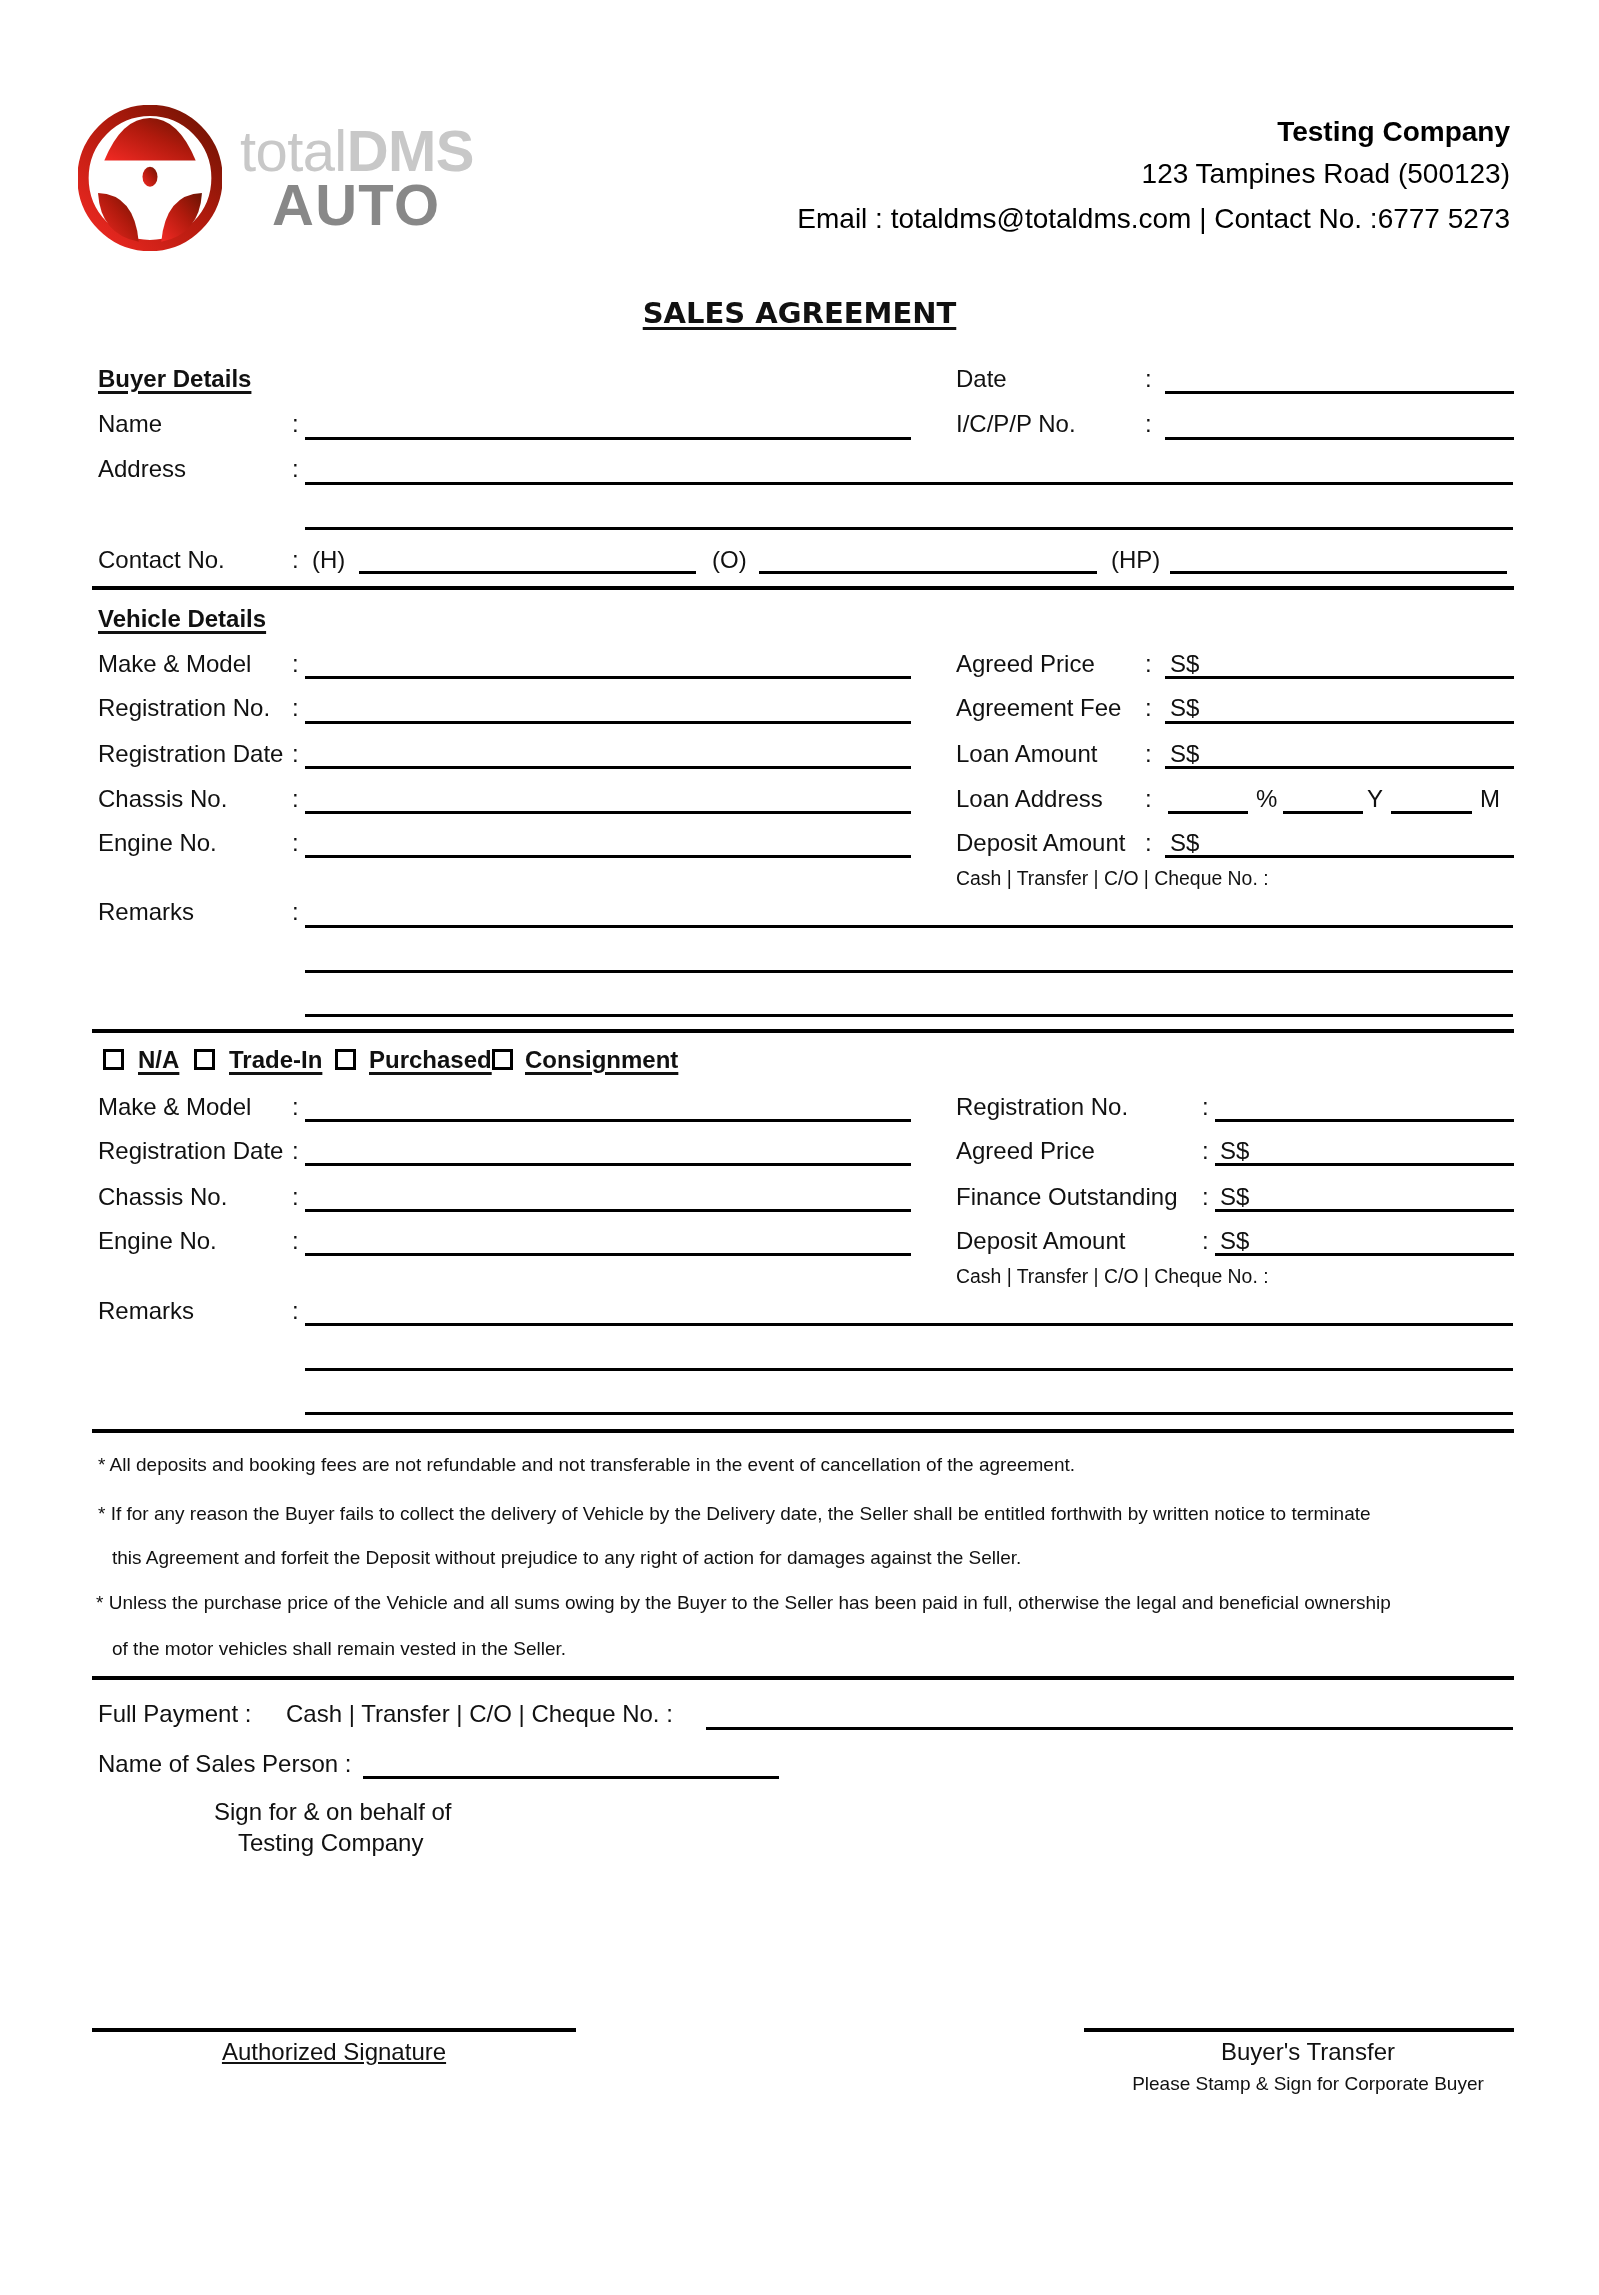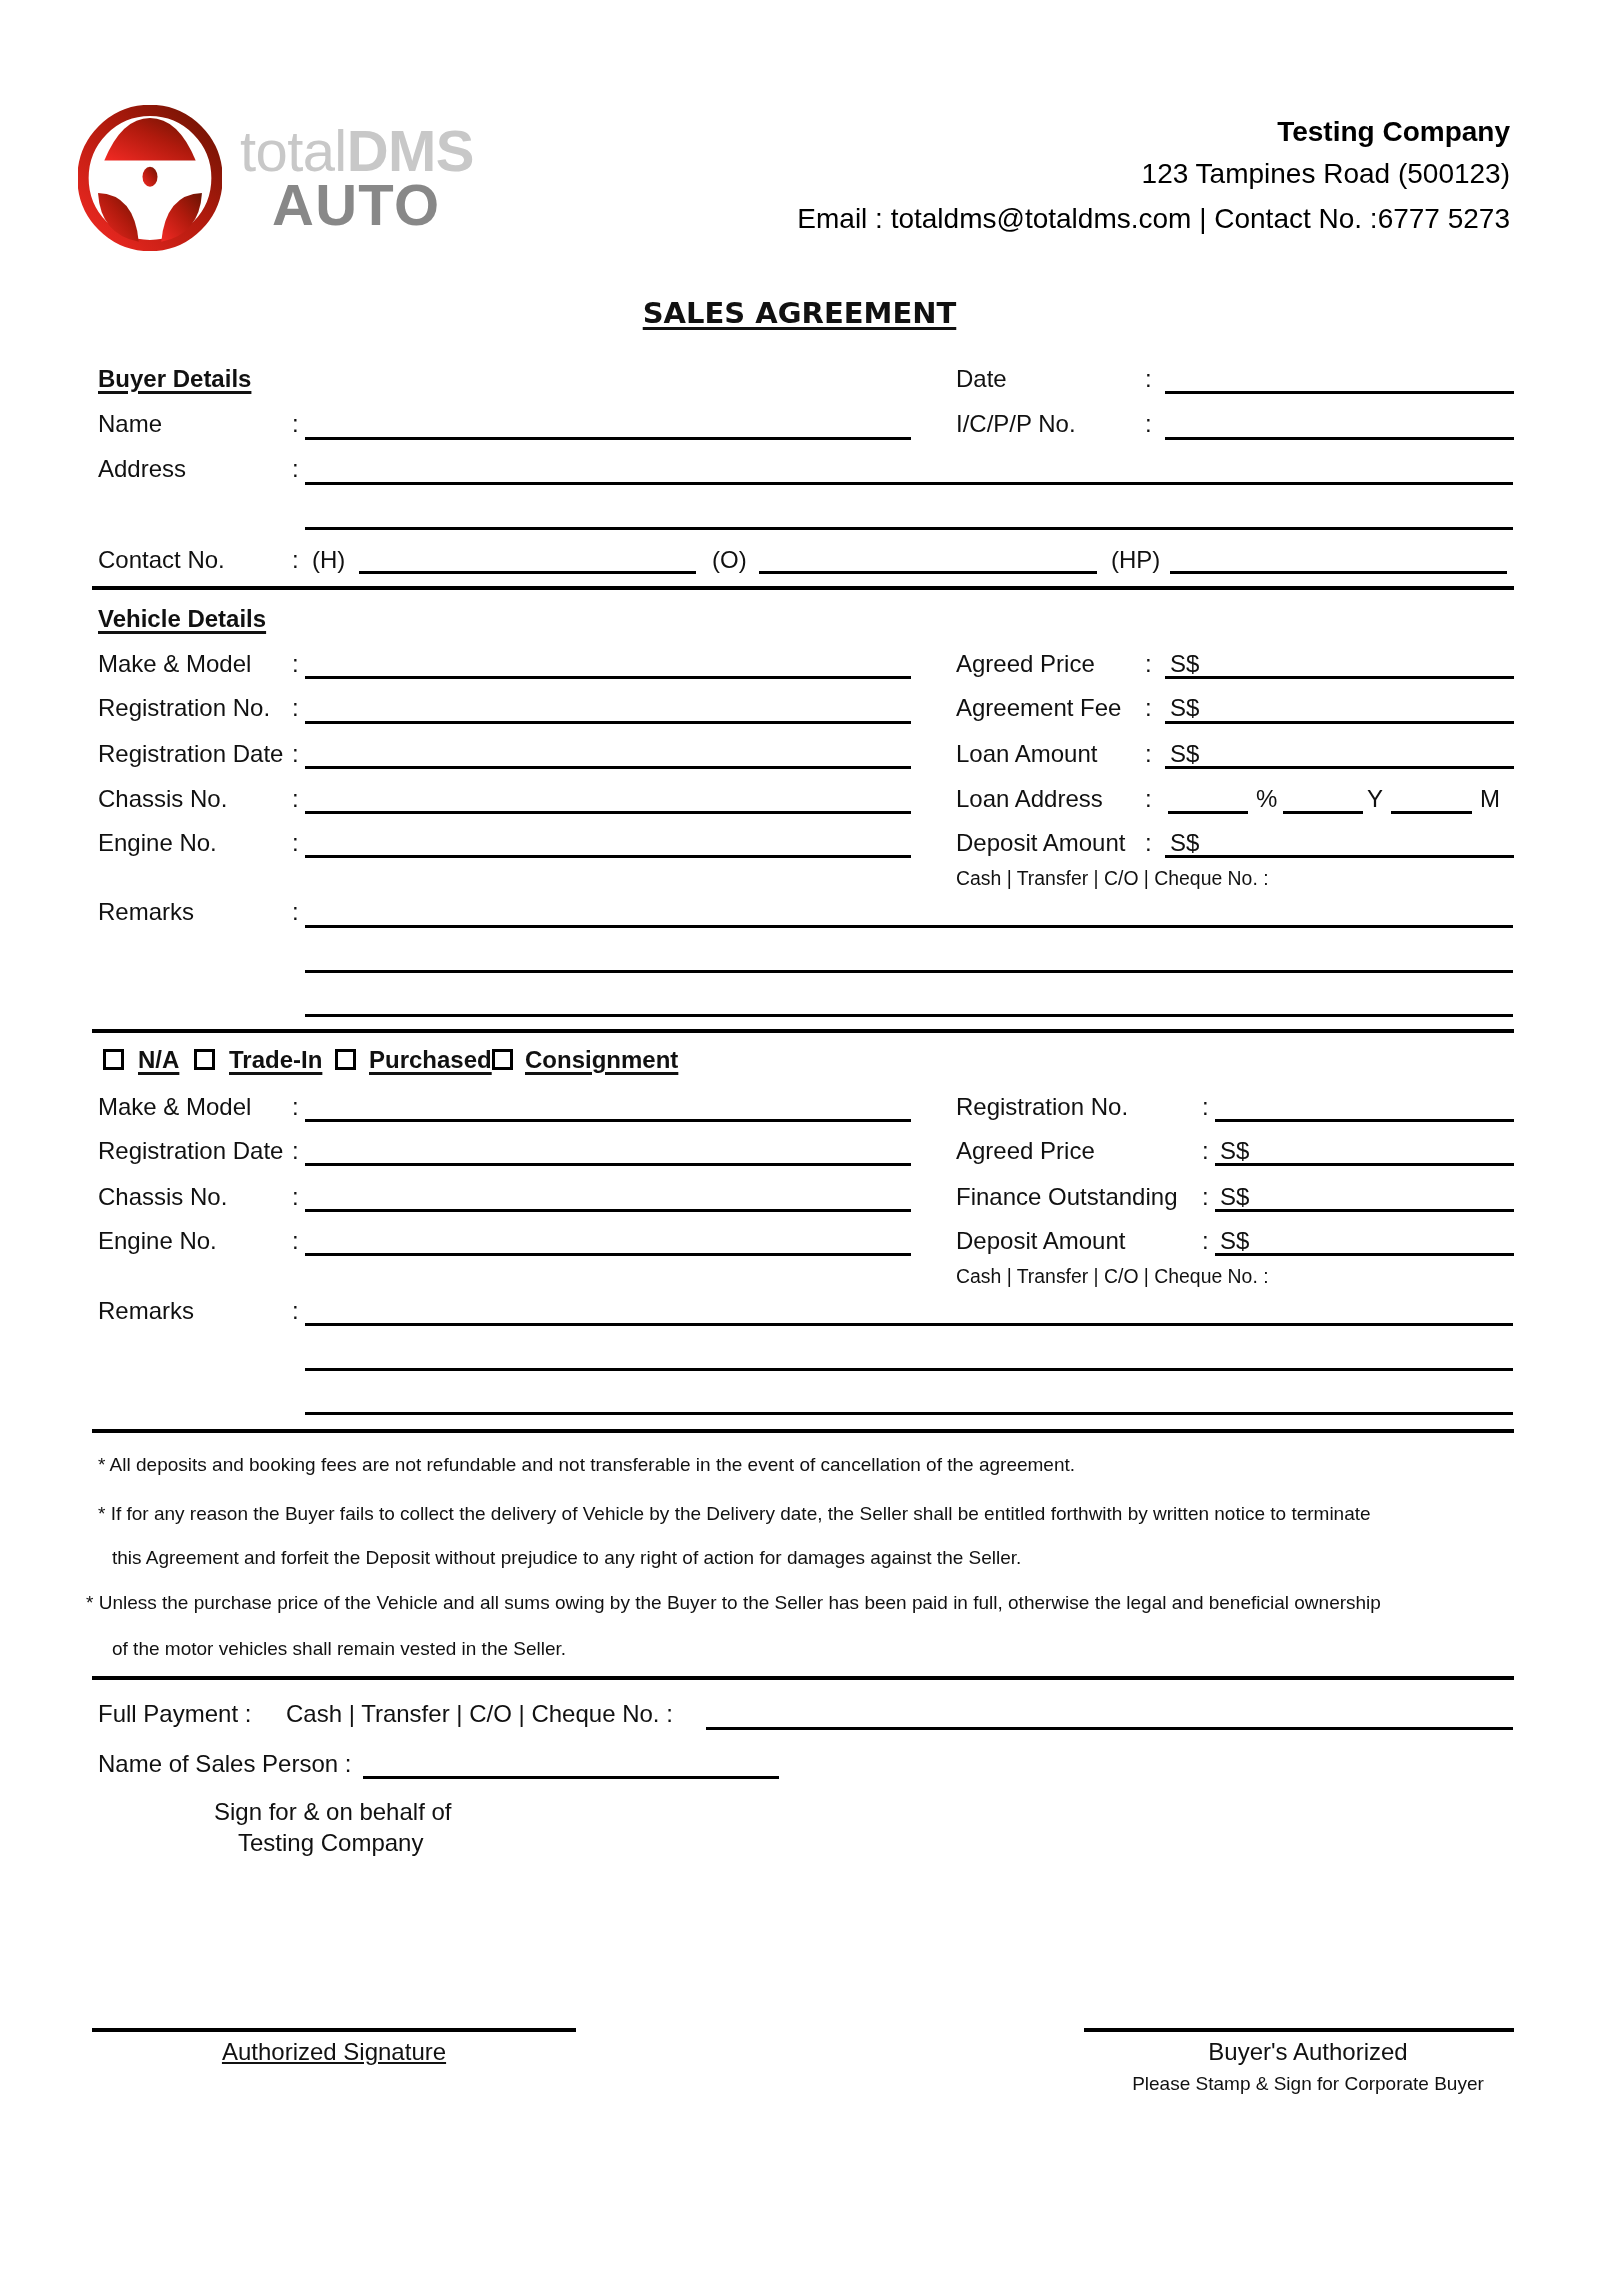--- a/index.html
+++ b/index.html
@@ -225,21 +225,21 @@
 <div class="line" style="left:305px;top:1368px;width:1208px;"></div>
 <input class="field" style="left: 305px; top: 1387px; width: 1207px;">
 <div class="line" style="left:305px;top:1412px;width:1208px;"></div>
 
 <div class="rule" style="top:1429px;"></div>
 
 <div>
   <div class="sm" style="left:98px;top:1454px;">* All deposits and booking fees are not refundable and not transferable in the event of cancellation of the agreement.</div>
   <div class="sm" style="left:98px;top:1503px;">* If for any reason the Buyer fails to collect the delivery of Vehicle by the Delivery date, the Seller shall be entitled forthwith by written notice to terminate</div>
   <div class="sm" style="left:112px;top:1547px;">this Agreement and forfeit the Deposit without prejudice to any right of action for damages against the Seller.</div>
-  <div class="sm" style="left:86px;top:1592px;">* Unless the purchase price of the Vehicle and all sums owing by the Buyer to the Seller has been paid in full, otherwise the legal and beneficial ownership</div>
+  <div class="sm" style="left:96px;top:1592px;">* Unless the purchase price of the Vehicle and all sums owing by the Buyer to the Seller has been paid in full, otherwise the legal and beneficial ownership</div>
   <div class="sm" style="left:112px;top:1638px;">of the motor vehicles shall remain vested in the Seller.</div>
 </div>
 
 <div class="rule" style="top:1676px;"></div>
 
 <div class="lbl" style="left:98px;top:1700px;">Full Payment :</div>
 <div class="lbl" style="left:286px;top:1700px;">Cash | Transfer | C/O | Cheque No. :</div>
 <input class="field" style="left: 706px; top: 1700px; width: 807px;">
 <div class="line" style="left:706px;top:1727px;width:807px;"></div>
 
@@ -247,15 +247,15 @@
 <input class="field" style="left: 363px; top: 1750px; width: 415px;">
 <div class="line" style="left:363px;top:1776px;width:416px;"></div>
 
 <div class="lbl" style="left:214px;top:1798px;">Sign for &amp; on behalf of</div>
 <div class="lbl" style="left:238px;top:1829px;">Testing Company</div>
 
 <div class="line" style="left:92px;top:2028px;width:484px;height:3.8px;"></div>
 <div class="lbl" style="left:92px;width:484px;text-align:center;top:2038px;text-decoration:underline;">Authorized Signature</div>
 
 <div class="line" style="left:1084px;top:2028px;width:430px;height:3.8px;"></div>
-<div class="lbl" style="left:1084px;width:448px;text-align:center;top:2038px;">Buyer's Authorized</div>
+<div class="lbl" style="left:1084px;width:448px;text-align:center;top:2038px;">Buyer's Transfer</div>
 <div class="sm" style="left:1084px;width:448px;text-align:center;top:2073px;">Please Stamp &amp; Sign for Corporate Buyer</div>
 
 
 </body></html>

